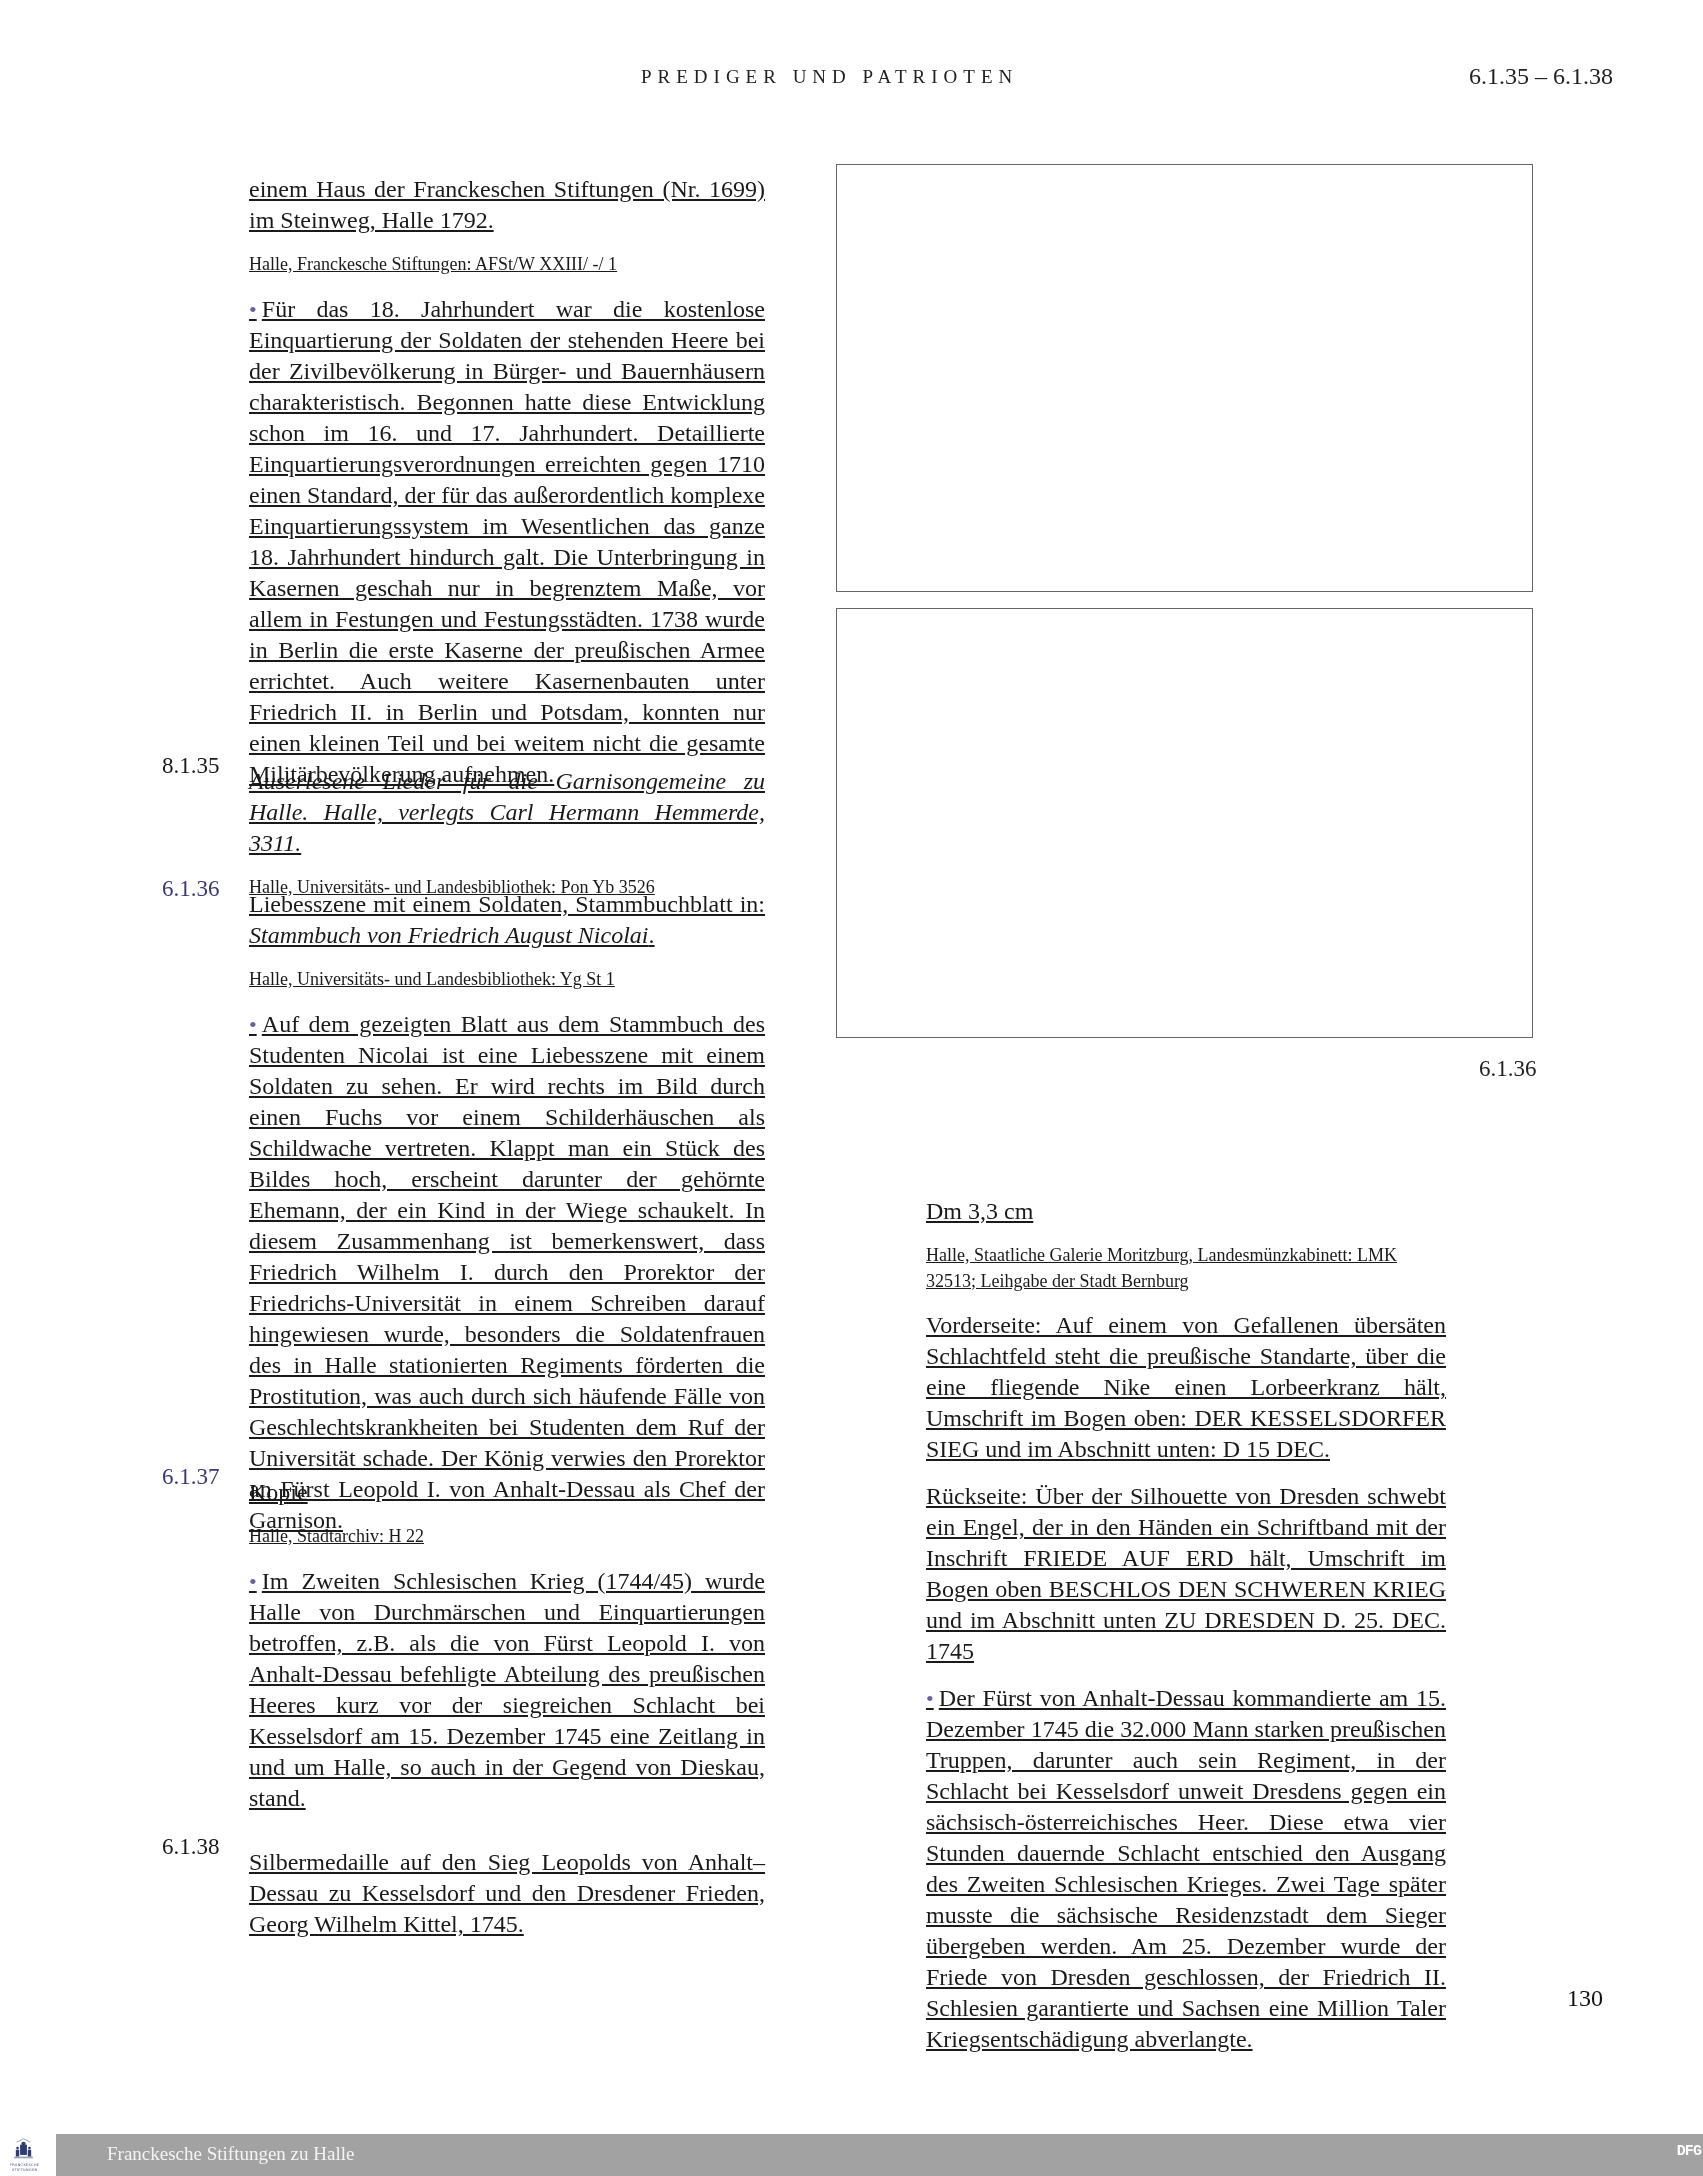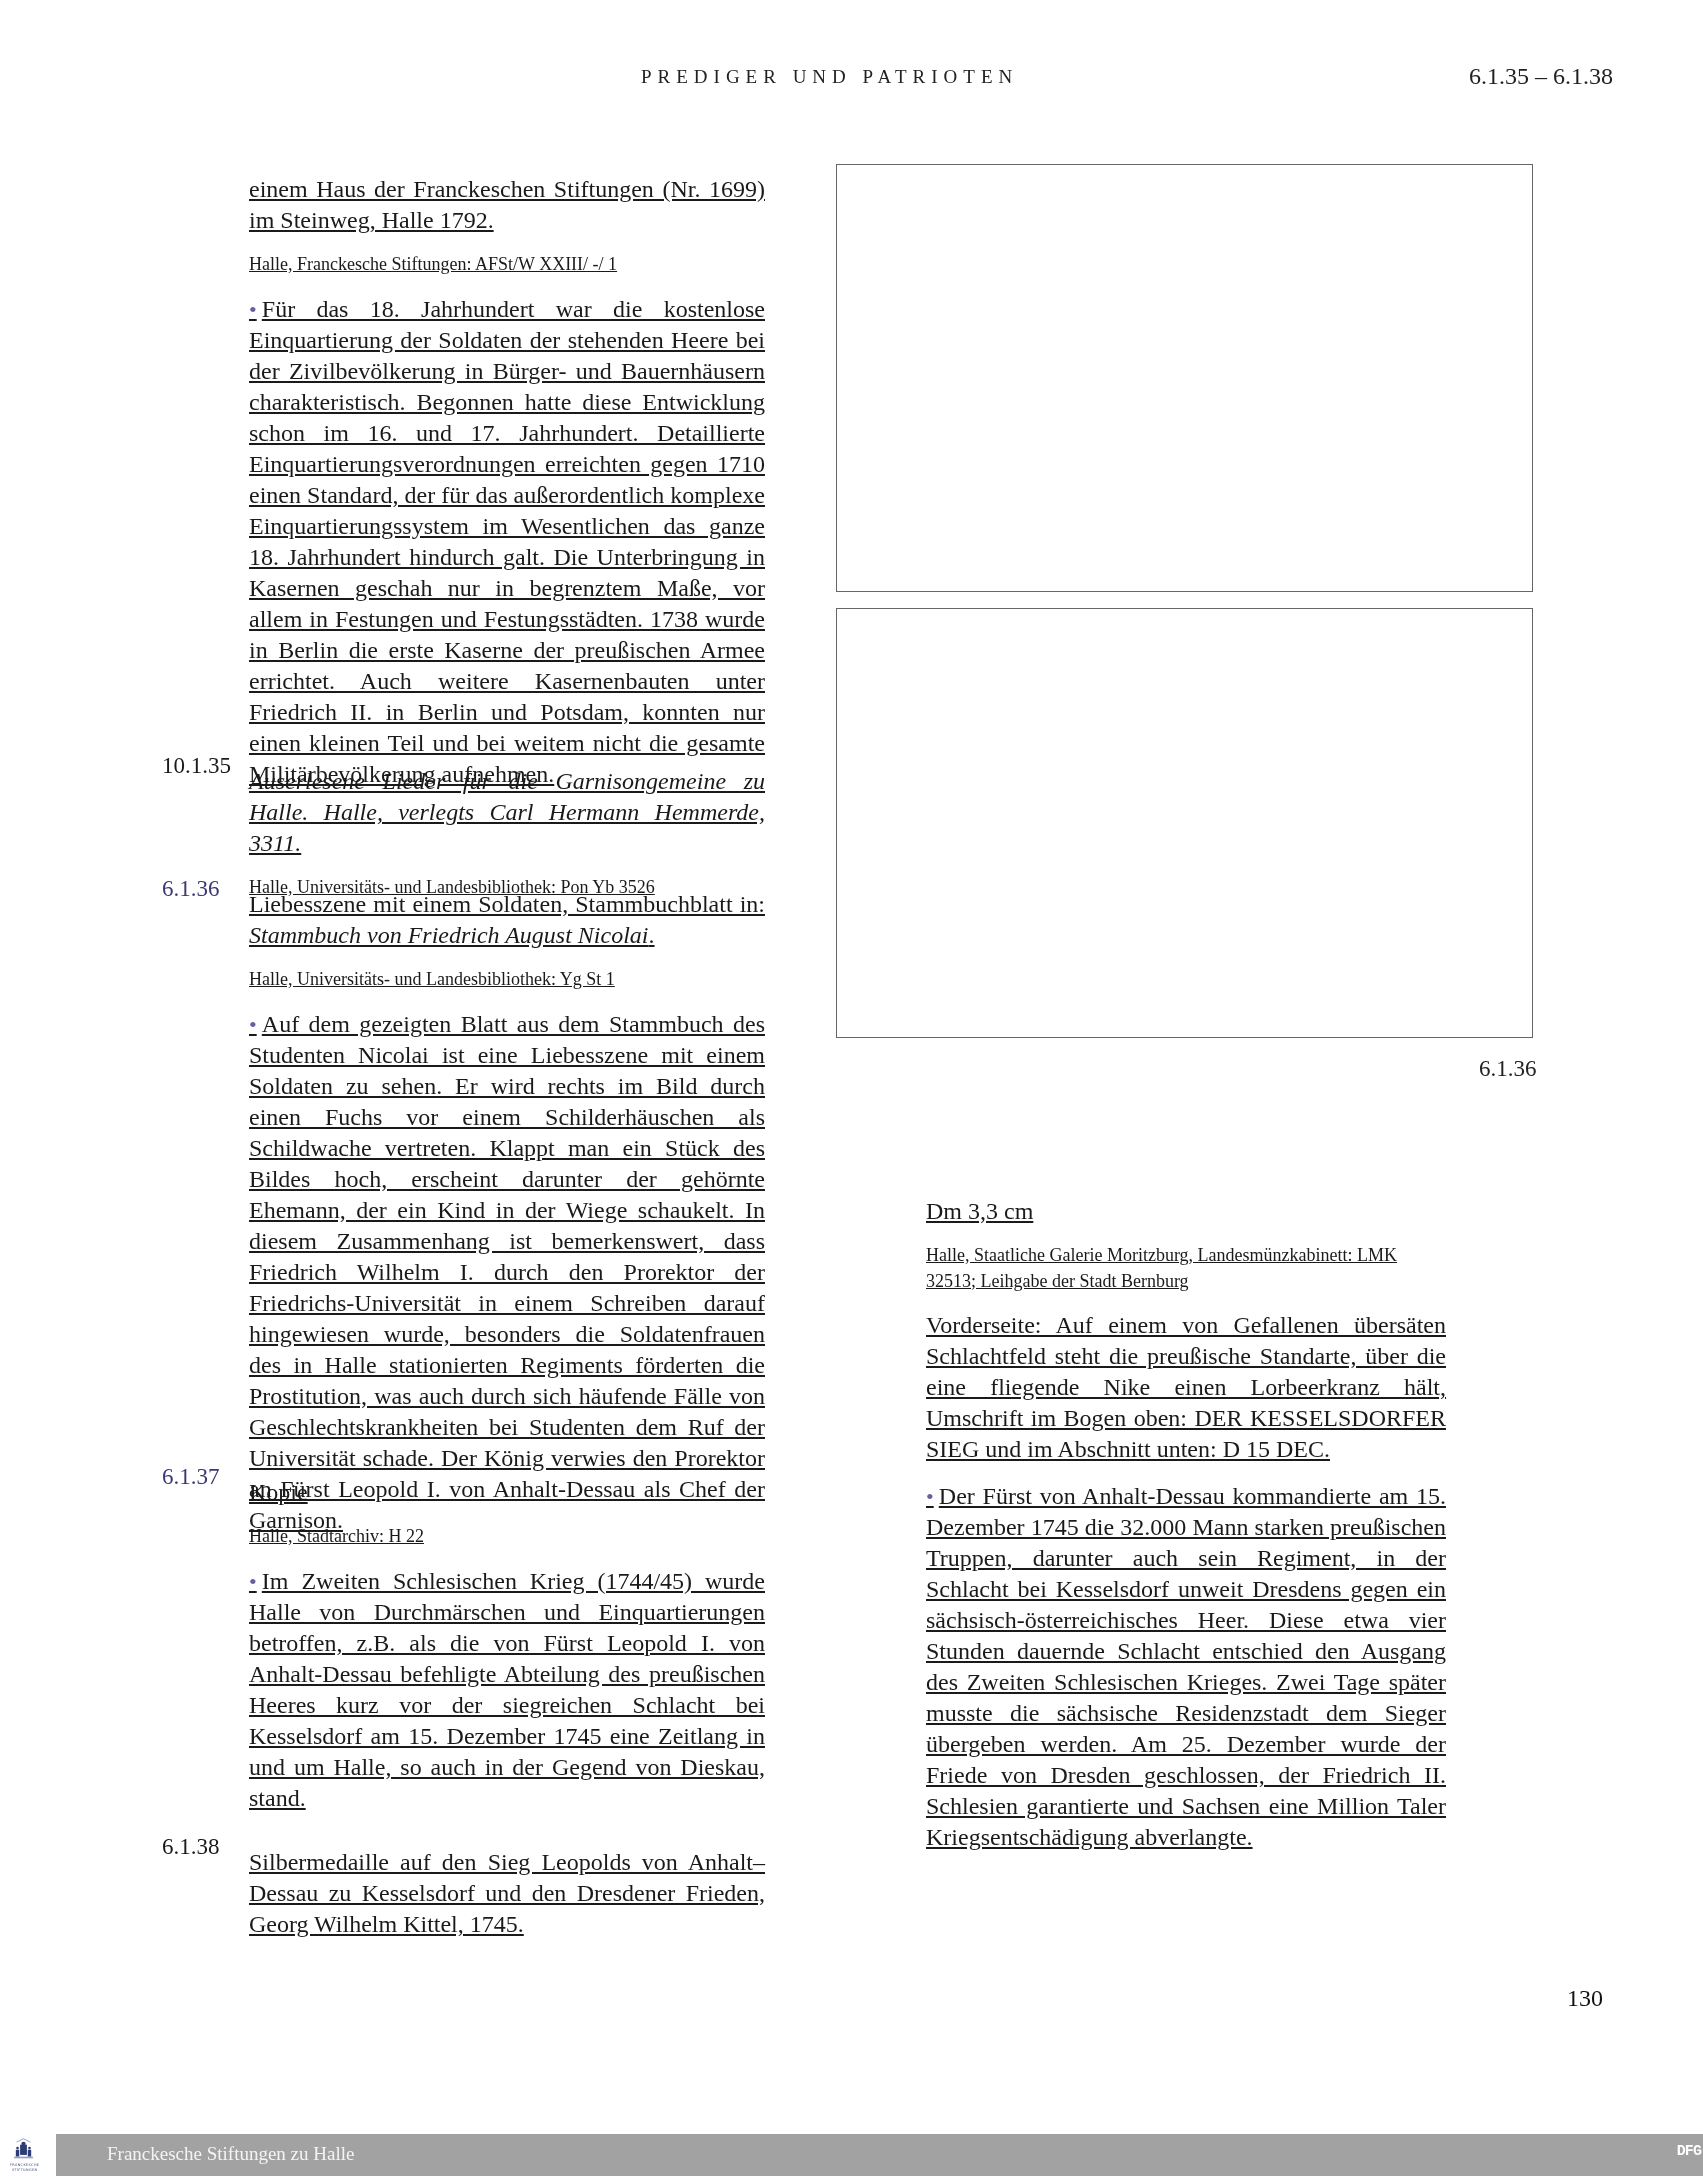--- a/index.html
+++ b/index.html
@@ -54,21 +54,21 @@
 
 <div class="abs running-head">PREDIGER UND PATRIOTEN</div>
 <div class="abs range-head">6.1.35 – 6.1.38</div>
 
 <div class="col left-col" style="top:158px;">
   <p class="body-text">einem Haus der Franckeschen Stiftungen (Nr. 1699) im Steinweg, Halle 1792.</p>
   <p class="small-text" style="margin-top:3.4px;">Halle, Franckesche Stiftungen: AFSt/W  XXIII/ -/ 1</p>
   <p class="body-text"><span class="bullet">•</span><span>Für das 18. Jahrhundert war die kostenlose Einquartierung der Soldaten der stehenden Heere bei der Zivilbevölkerung in Bürger- und Bauernhäusern charakteristisch. Begonnen hatte diese Entwicklung schon im 16. und 17. Jahrhundert. Detaillierte Einquartierungsverordnungen erreichten gegen 1710 einen Standard, der für das außerordentlich komplexe Einquartierungssystem im Wesentlichen das ganze 18. Jahrhundert hindurch galt. Die Unterbringung in Kasernen geschah nur in begrenztem Maße, vor allem in Festungen und Festungsstädten. 1738 wurde in Berlin die erste Kaserne der preußischen Armee errichtet. Auch weitere Kasernenbauten unter Friedrich II. in Berlin und Potsdam, konnten nur einen kleinen Teil und bei weitem nicht die gesamte Militärbevölkerung aufnehmen.</span></p>
 </div>
 
-<div class="entry-num num-black" style="left:162px; top:750px;">10.1.35</div>
+<div class="entry-num num-black" style="left:162px; top:750px;">8.1.35</div>
 <div class="col left-col" style="top:750px;">
   <p class="body-text it">Auserlesene Lieder für die Garnisongemeine zu Halle. Halle, verlegts Carl Hermann Hemmerde, 3311.</p>
   <p class="small-text" style="margin-top:3.4px;">Halle, Universitäts- und Landesbibliothek: Pon Yb 3526</p>
 </div>
 
 <div class="entry-num num-violet" style="left:162px; top:873px;">6.1.36</div>
 <div class="col left-col" style="top:873px;">
   <p class="body-text"><span>Liebesszene mit einem Soldaten, Stammbuchblatt in:</span> <span class="it">Stammbuch von Friedrich August Nicolai</span><span>.</span></p>
   <p class="small-text" style="margin-top:3.4px;">Halle, Universitäts- und Landesbibliothek: Yg St 1</p>
   <p class="body-text"><span class="bullet">•</span><span>Auf dem gezeigten Blatt aus dem Stammbuch des Studenten Nicolai ist eine Liebesszene mit einem Soldaten zu sehen. Er wird rechts im Bild durch einen Fuchs vor einem Schilderhäuschen als Schildwache vertreten. Klappt man ein Stück des Bildes hoch, erscheint darunter der gehörnte Ehemann, der ein Kind in der Wiege schaukelt. In diesem Zusammenhang ist bemerkenswert, dass Friedrich Wilhelm I. durch den Prorektor der Friedrichs-Universität in einem Schreiben darauf hingewiesen wurde, besonders die Soldatenfrauen des in Halle stationierten Regiments förderten die Prostitution, was auch durch sich häufende Fälle von Geschlechtskrankheiten bei Studenten dem Ruf der Universität schade. Der König verwies den Prorektor an Fürst Leopold I. von Anhalt-Dessau als Chef der Garnison.</span></p>
@@ -87,20 +87,21 @@
 </div>
 
 <div class="frame" style="left:836px; top:164px; width:697px; height:428px;"></div>
 <div class="frame" style="left:836px; top:608px; width:697px; height:430px;"></div>
 <div class="abs caption">6.1.36</div>
 
 <div class="col right-col" style="top:1180px;">
   <p class="body-text" style="text-align:left;">Dm 3,3 cm</p>
   <p class="small-text" style="margin-top:1.7px; text-align:left;">Halle, Staatliche Galerie Moritzburg, Landesmünzkabinett: LMK 32513; Leihgabe der Stadt Bernburg</p>
   <p class="body-text">Vorderseite: Auf einem von Gefallenen übersäten Schlachtfeld steht die preußische Standarte, über die eine fliegende Nike einen Lorbeerkranz hält, Umschrift im Bogen oben: DER KESSELSDORFER SIEG und im Abschnitt unten: D 15 DEC.</p>
+  <p class="body-text">Rückseite: Über der Silhouette von Dresden schwebt ein Engel, der in den Händen ein Schriftband mit der Inschrift FRIEDE AUF ERD hält, Umschrift im Bogen oben BESCHLOS DEN SCHWEREN KRIEG und im Abschnitt unten ZU DRESDEN D. 25. DEC. 1745</p>
   <p class="body-text"><span class="bullet">•</span><span>Der Fürst von Anhalt-Dessau kommandierte am 15. Dezember 1745 die 32.000 Mann starken preußischen Truppen, darunter auch sein Regiment, in der Schlacht bei Kesselsdorf unweit Dresdens gegen ein sächsisch-österreichisches Heer. Diese etwa vier Stunden dauernde Schlacht entschied den Ausgang des Zweiten Schlesischen Krieges. Zwei Tage später musste die sächsische Residenzstadt dem Sieger übergeben werden. Am 25. Dezember wurde der Friede von Dresden geschlossen, der Friedrich II. Schlesien garantierte und Sachsen eine Million Taler Kriegsentschädigung abverlangte.</span></p>
 </div>
 
 <div class="abs page-number">130</div>
 
 <div class="footer-bar">
   <div class="logo">
     <svg width="43" height="25.6" viewBox="0 0 50 30">
       <path d="M17 6 L25 2 L33 6" stroke="#8a92b0" stroke-width="1" fill="none"></path>
       <rect x="21" y="9" width="8" height="12" fill="#2e3c74"></rect>

